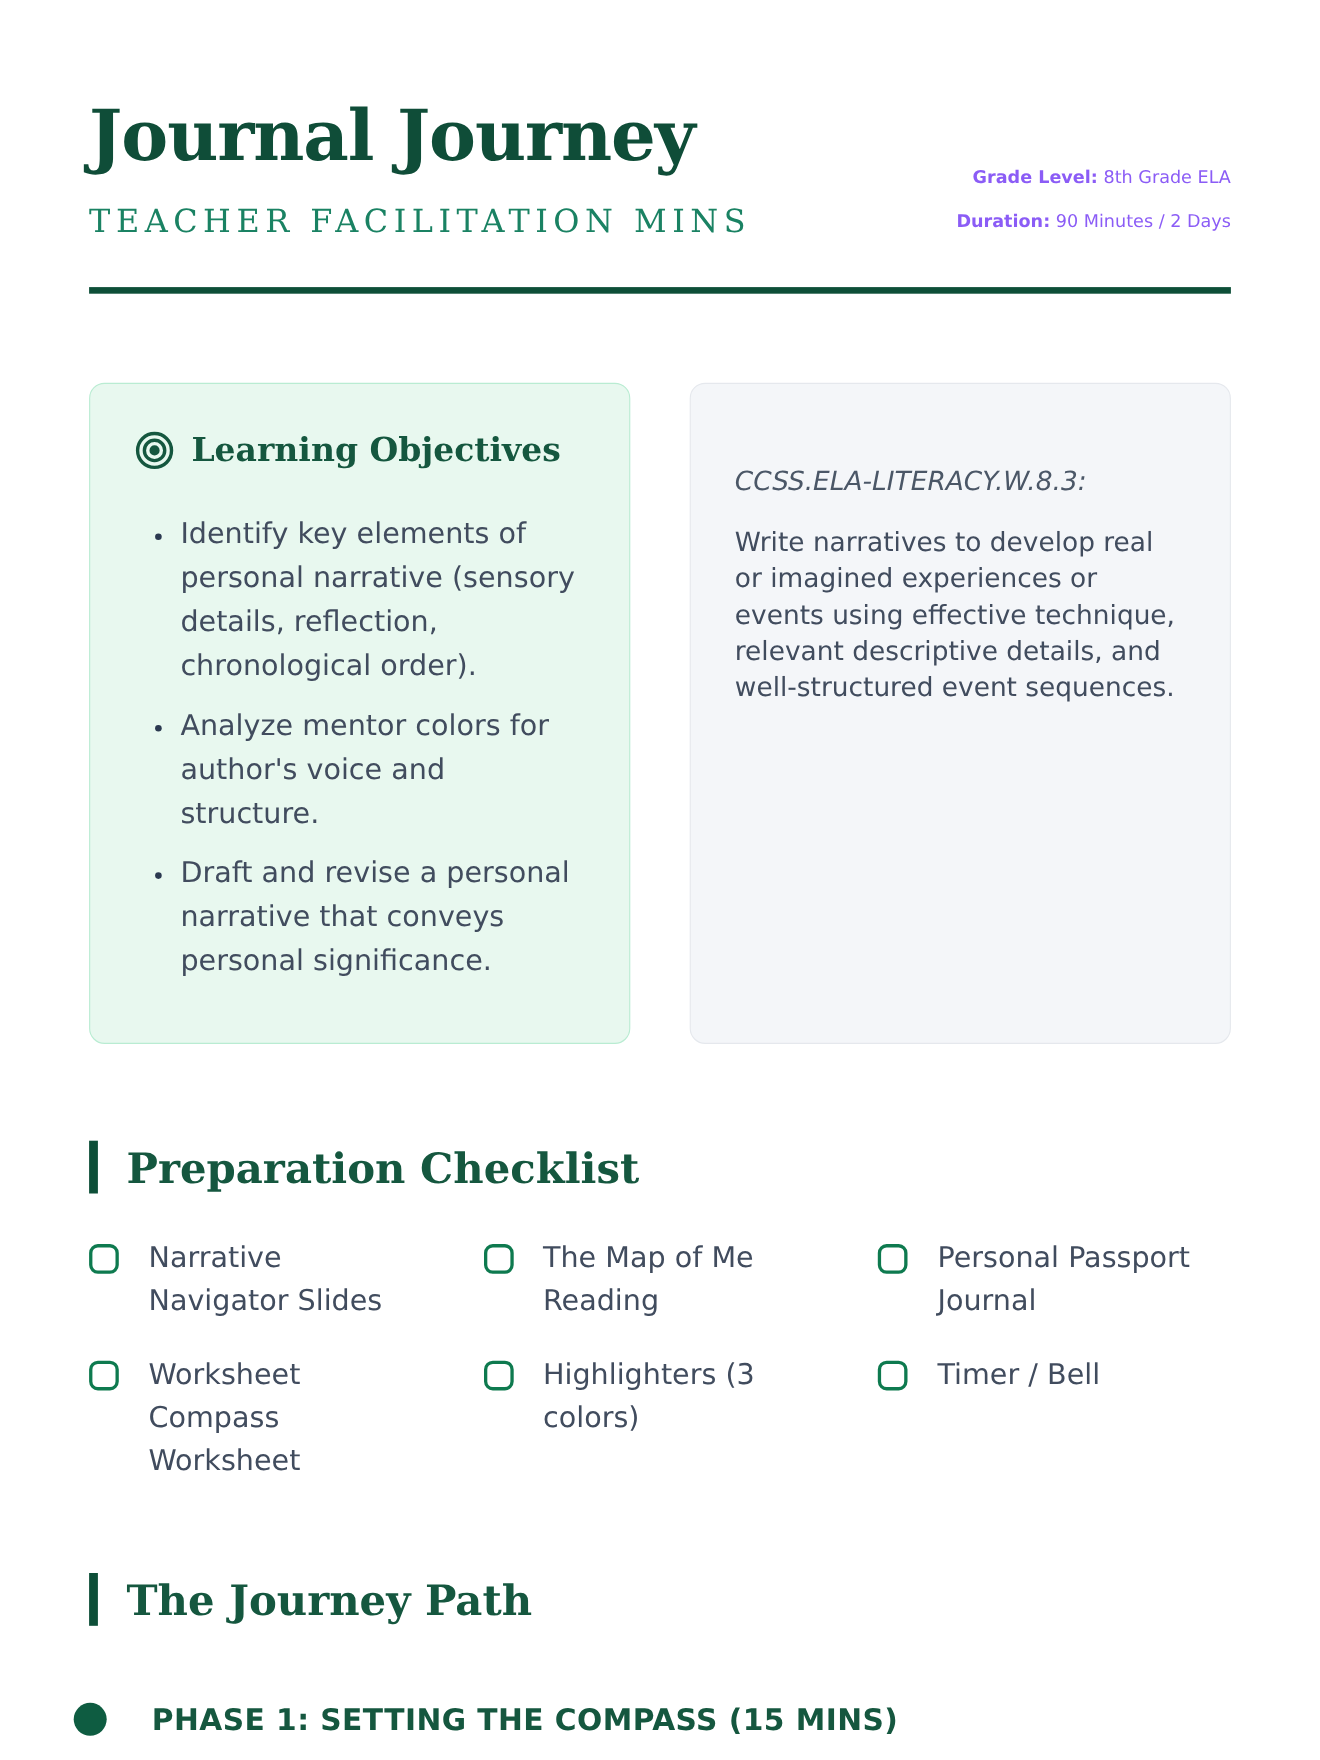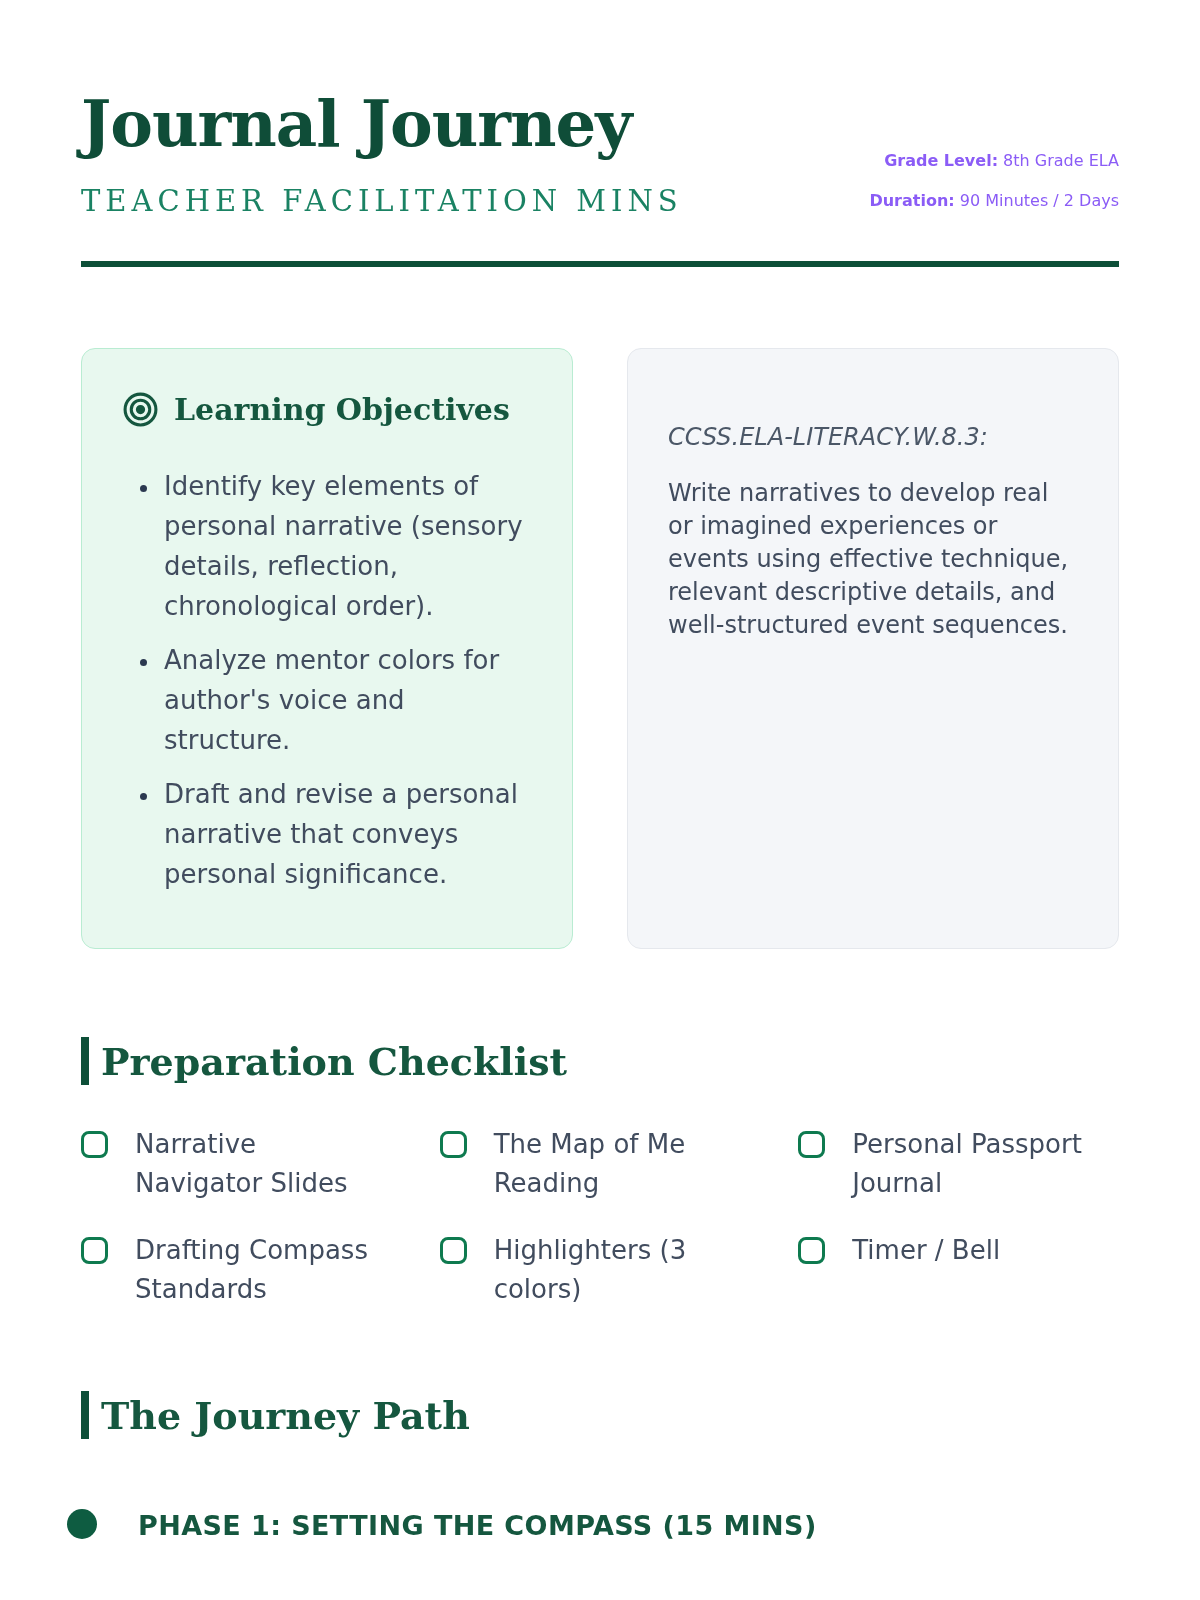--- a/index.html
+++ b/index.html
@@ -106,21 +106,21 @@
     margin-top:26px;
     font-size:24px;
     line-height:33px;
     color:#414c5e;
   }
 
   
   .section-title {
     display:flex;
     align-items:center;
-    gap:12px;
+    gap:26px;
     font-family:"DejaVu Serif", serif;
     font-size:38px;
     font-weight:600;
     color:#15573f;
   }
   .section-bar {
     width:8px;
     height:48px;
     background:#0d4f38;
     flex:0 0 auto;
@@ -236,21 +236,21 @@
       <div class="check-item">
         <span class="checkbox"></span>
         <span>The Map of Me Reading</span>
       </div>
       <div class="check-item">
         <span class="checkbox"></span>
         <span>Personal Passport Journal</span>
       </div>
       <div class="check-item">
         <span class="checkbox"></span>
-        <span>Drafting Compass Standards</span>
+        <span>Worksheet Compass Worksheet</span>
       </div>
       <div class="check-item">
         <span class="checkbox"></span>
         <span>Highlighters (3 colors)</span>
       </div>
       <div class="check-item">
         <span class="checkbox"></span>
         <span>Timer / Bell</span>
       </div>
     </div>

